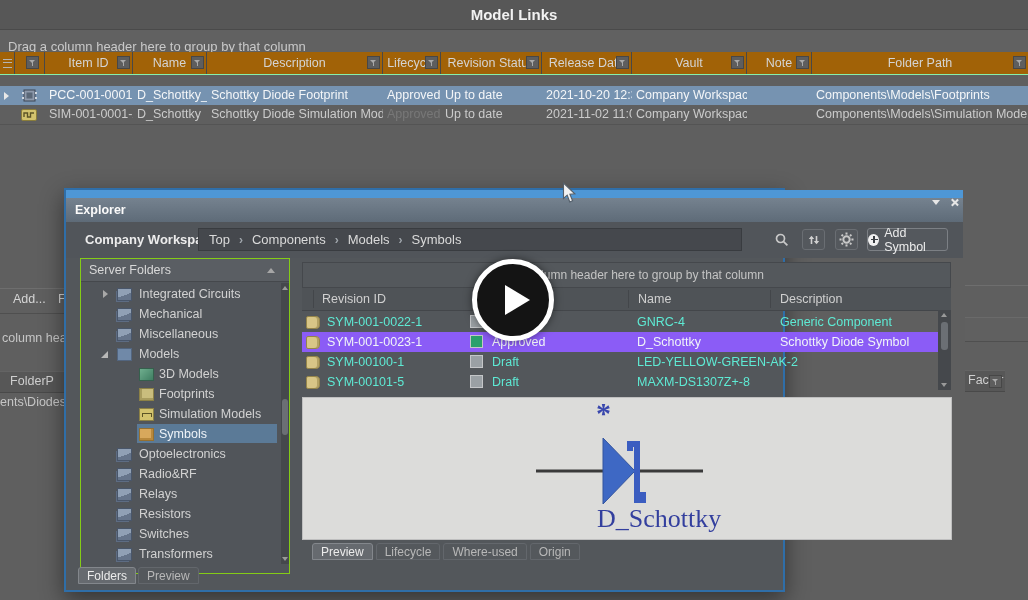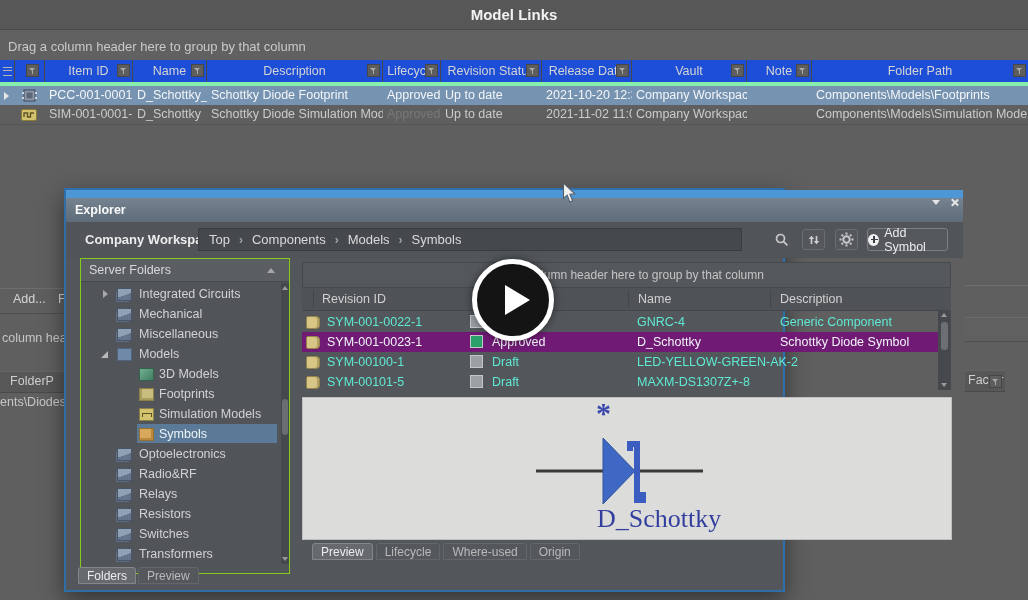--- a/index.html
+++ b/index.html
@@ -10,21 +10,21 @@
 
   
   .win-titlebar{left:0;top:0;width:1028px;height:29px;background:#575757;border-bottom:1px solid #4a4a4a;
                 display:flex;align-items:center;justify-content:center}
   .win-title{color:#f2f2f2;font-size:15px;font-weight:bold}
   .groupbar{left:0;top:30px;width:1028px;height:33px;background:#616161;border-bottom:1px solid #4d4d4d;
             display:flex;align-items:center}
   .groupbar .hint{color:#c9c9c9;font-size:13px;padding-left:8px}
 
   
-  .thead{left:0;top:60px;width:1028px;height:22px;background:#1d4ed8;border-bottom:4px solid #86efac}
+  .thead{left:0;top:52px;width:1028px;height:22px;background:#a16207;border-bottom:1px solid #86efac}
   .th{position:absolute;top:0;height:22px;display:flex;align-items:center;justify-content:center;
       border-right:1px solid #484848;color:#d4d4d4;font-size:12.5px;box-sizing:border-box}
   .fico{width:11px;height:11px;background:#5e5e5e;border:1px solid #474747;position:absolute;right:2px;top:4px}
   .fico::before{content:"";position:absolute;left:2px;top:3px;border-left:3px solid transparent;border-right:3px solid transparent;border-top:3px solid #a9a9a9}
   .fico::after{content:"";position:absolute;left:5px;top:5px;width:1px;height:4px;background:#a9a9a9}
   .hico{width:9px;height:7px;border-top:1px solid #b5b5b5;border-bottom:1px solid #b5b5b5;position:relative}
   .hico::after{content:"";position:absolute;left:0;top:2px;width:9px;height:1px;background:#b5b5b5}
   .trow{left:0;width:1028px;height:19px;font-size:12.5px;color:#cbcbcb}
   .trow.sel{background:#7693b1;color:#f4f6f8}
   .td{position:absolute;top:0;height:19px;line-height:19px;white-space:nowrap;overflow:hidden;padding-left:4px;box-sizing:border-box}
@@ -96,21 +96,21 @@
        background:#54585c;color:#b8b8b8;box-sizing:border-box}
   .tab.active{background:#666a6f;border-color:#83878c;color:#ececec}
 
   
   .lgroup{left:236px;top:72px;width:649px;height:26px;background:#54585c;border:1px solid #45484c;box-sizing:border-box;
           display:flex;align-items:center;justify-content:center;color:#c4c4c4;font-size:12px}
   .lhead{left:236px;top:98px;width:649px;height:22px;background:#4f5357;border-bottom:1px solid #43464a}
   .lh{position:absolute;top:0;height:22px;line-height:22px;color:#d0d0d0;font-size:12.5px}
   .lsep{position:absolute;top:2px;width:1px;height:18px;background:#43464a}
   .lrow{position:absolute;left:236px;width:636px;height:20px;color:#5eead4;font-size:12.5px}
-  .lrow.sel{background:#701a75;color:#f0f4f8}
+  .lrow.sel{background:#8b5cf6;color:#f0f4f8}
   .lcell{position:absolute;top:3px;white-space:nowrap;overflow:hidden}
   .symglyph{position:absolute;left:4px;top:4px;width:12px;height:11px;background:#d8c687;border:1px solid #95854a;border-radius:2px 4px 4px 2px;box-shadow:inset -2px 0 0 #b3a265}
   .statebox{position:absolute;left:168px;top:3px;width:13px;height:13px;box-sizing:border-box;border:1px solid #c4c6c8}
   .statebox.green{background:#2aa06b}
   .statebox.gray{background:#9aa0a4}
   .lscroll{left:872px;top:120px;width:13px;height:80px;background:#45484c}
 
   
   #preview{left:236px;top:207px;width:650px;height:143px;background:#dcdcda;border:1px solid #bfbfbf;box-sizing:border-box}
   .designator{position:absolute;left:293px;top:-2px;font-family:"Liberation Serif",serif;font-size:30px;font-weight:bold;color:#3947ad}

